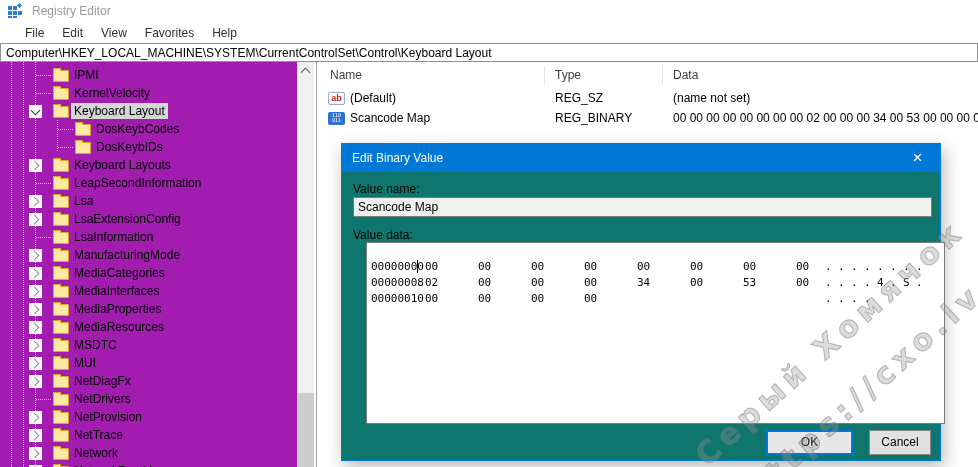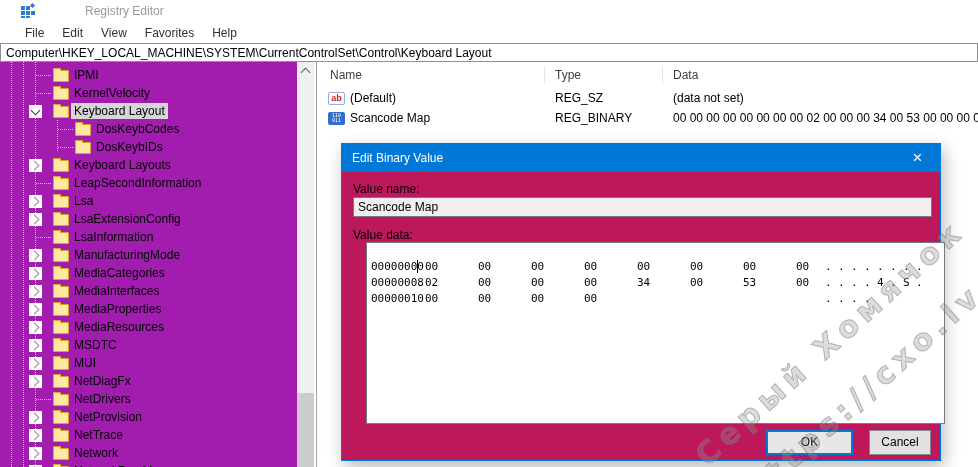--- a/index.html
+++ b/index.html
@@ -1,21 +1,21 @@
 <!DOCTYPE html>
 <html><head>
 <meta charset="utf-8">
 <style>
   html,body{margin:0;padding:0;}
   body{
     width:978px;height:467px;position:relative;overflow:hidden;background:#fff;
     font-family:"Liberation Sans",sans-serif;font-size:12px;color:#000;
   }
   
-  .titlebar{height:22px;display:flex;align-items:center;padding-left:20px;background:#fff;gap:40px;}
+  .titlebar{height:22px;display:flex;align-items:center;padding-left:7px;background:#fff;}
   .app-icon{width:16px;height:16px;flex:none;}
   .win-title{margin-left:9px;color:#9a9a9a;font-size:12px;}
   .menubar{height:21px;display:flex;align-items:center;padding-left:16px;background:#fff;}
   .menu-item{padding:2px 9px;color:#2f2f2f;}
   .addressbar{display:block;width:100%;box-sizing:border-box;height:19px;border:1px solid #8f8f8f;
     padding:0 5px;font-family:"Liberation Sans",sans-serif;font-size:12px;color:#000;background:#fff;outline:none;}
   
   .main{position:absolute;top:62px;left:0;width:978px;height:405px;display:flex;overflow:hidden;}
   
   .tree{width:297px;position:relative;overflow:hidden;background:#a21caf;}
@@ -57,21 +57,21 @@
   .lcell.c0{width:225px;display:flex;align-items:center;padding-left:8px;gap:5px;}
   .lcell.c1{width:118px;}.lcell.c2{flex:1;}
   .string-icon{flex:none;width:17px;height:13px;box-sizing:border-box;border:1px solid #94aed1;background:#fdfdfd;
     color:#cf1d1d;font-size:9px;font-weight:bold;line-height:11px;text-align:center;border-radius:2px;}
   .binary-icon{flex:none;width:17px;height:13px;border-radius:2px;background:#2f6fd0;color:#fff;
     display:flex;flex-direction:column;align-items:center;justify-content:center;
     font-family:"DejaVu Sans Mono",monospace;font-size:5px;line-height:5px;font-style:normal;}
   .binary-icon i{font-style:normal;}
   
   .dialog{position:absolute;left:341px;top:143px;width:600px;height:318px;box-sizing:border-box;
-    background:#be185d;border:1px solid #0078d7;box-shadow:3px 6px 16px rgba(0,0,0,0.28);z-index:10;}
+    background:#0f766e;border:1px solid #0078d7;box-shadow:3px 6px 16px rgba(0,0,0,0.28);z-index:10;}
   .dlg-title{position:absolute;left:0;top:0;right:0;height:28px;background:#0078d7;color:#fff;
     display:flex;align-items:center;padding-left:10px;box-sizing:border-box;}
   .dlg-close{position:absolute;right:0;top:0;width:45px;height:28px;display:flex;align-items:center;
     justify-content:center;color:#fff;font-size:17px;line-height:28px;}
   .dlg-label{position:absolute;left:11px;color:#000;}
   .dlg-input{position:absolute;left:11px;top:53px;width:579px;height:20px;box-sizing:border-box;
     border:1px solid #7a7a7a;background:#f0f0f0;font-family:"Liberation Sans",sans-serif;font-size:12px;
     padding:1px 4px;outline:none;}
   .hexbox{position:absolute;left:11px;top:98px;width:579px;height:182px;box-sizing:border-box;
     background:#fff;border:1px solid #7a7a7a;padding-top:16px;overflow:hidden;margin-left:13px;}
@@ -294,21 +294,21 @@
           <span class="hcol c1">Type</span>
           <span class="hcol c2">Data</span>
         </div>
       <div id="listRows">
           <div class="lrow">
             <span class="lcell c0">
               <span class="string-icon">ab</span>
               <span>(Default)</span>
             </span>
             <span class="lcell c1">REG_SZ</span>
-            <span class="lcell c2">(data not set)</span>
+            <span class="lcell c2">(name not set)</span>
           </div>
           <div class="lrow">
             <span class="lcell c0">
               <span class="binary-icon">
                 <i>110</i>
                 <i>011</i>
               </span>
               <span>Scancode Map</span>
             </span>
             <span class="lcell c1">REG_BINARY</span>

